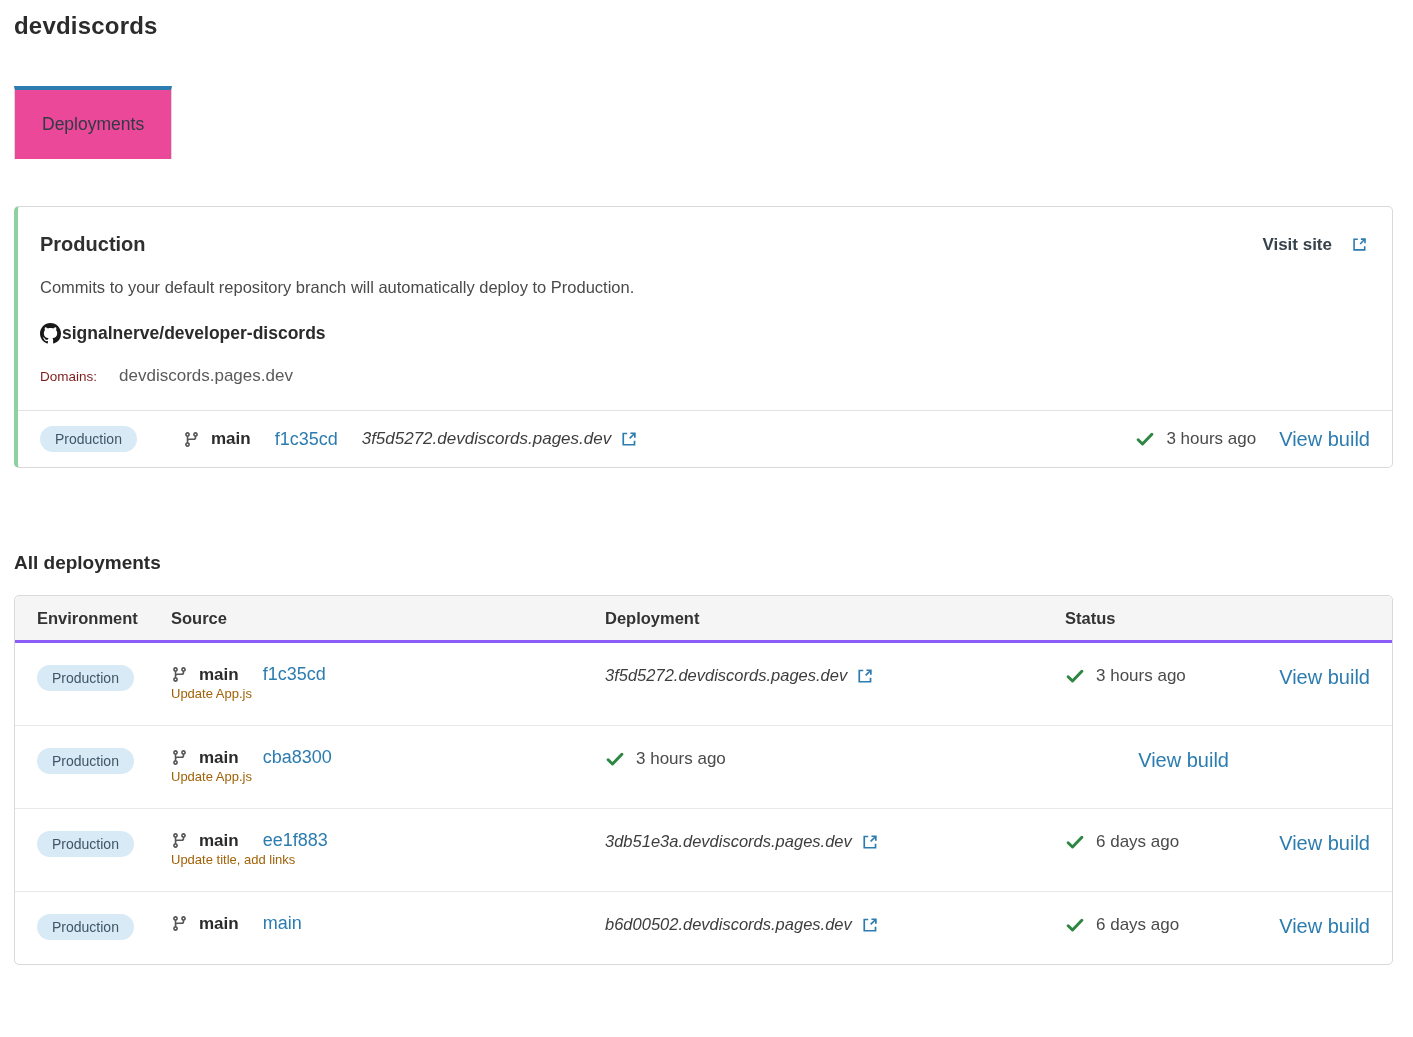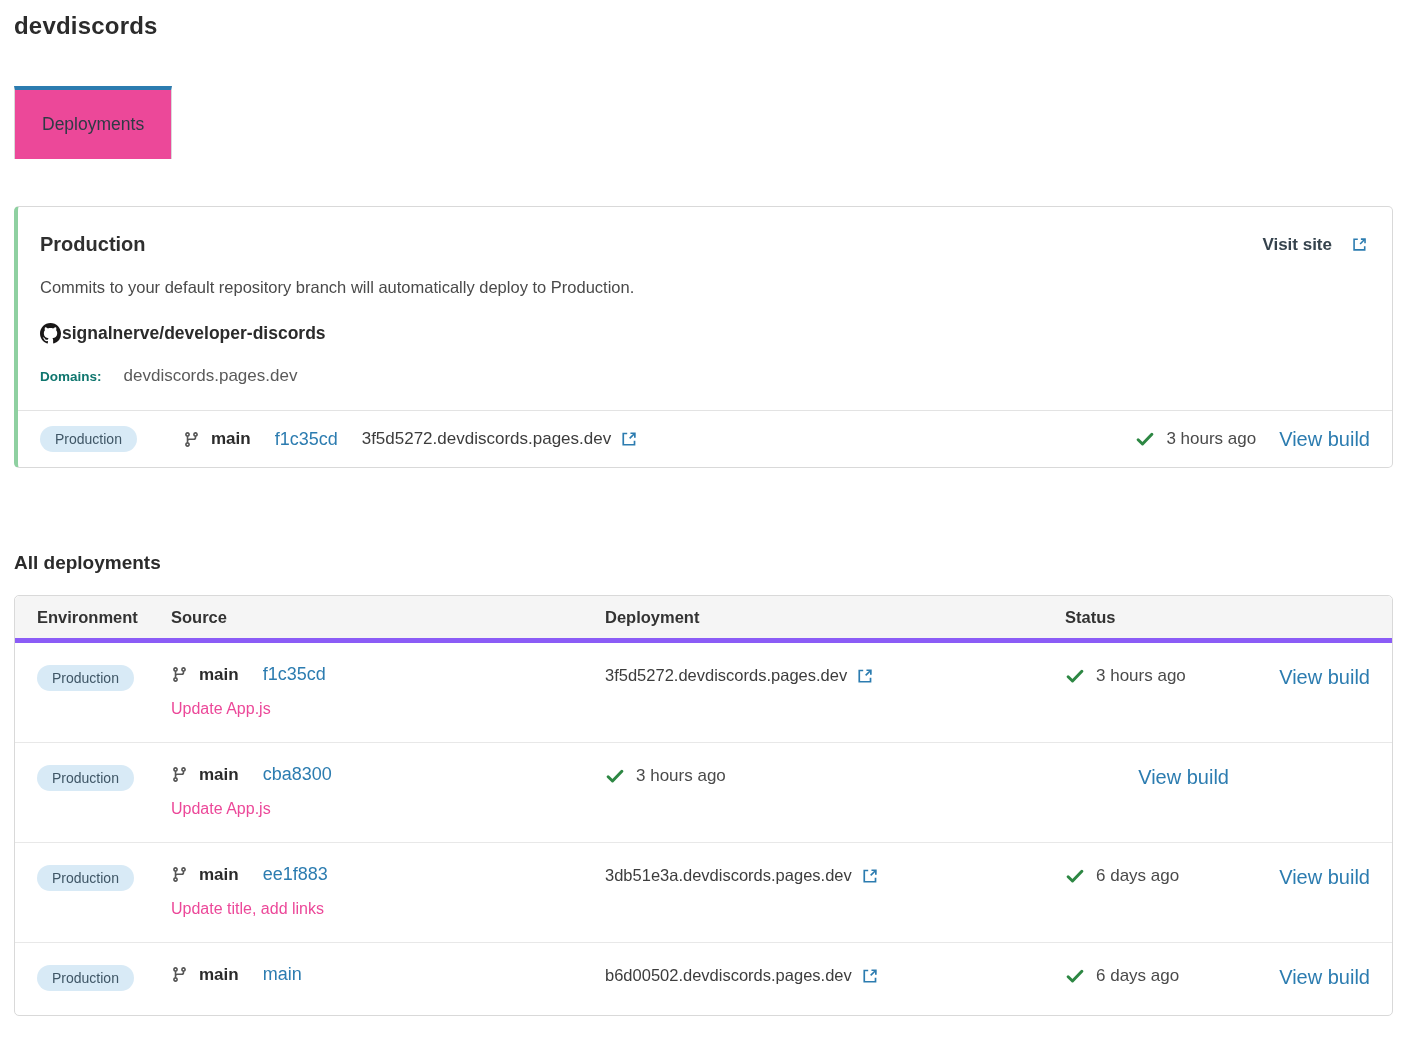--- a/index.html
+++ b/index.html
@@ -40,67 +40,67 @@
     background:#fff;
   }
   .prod-body { padding:26px 24px 24px 22px; }
   .prod-head-row { display:flex; align-items:center; justify-content:space-between; }
   .prod-title { font-size:20px; font-weight:600; color:#2f2f2f; }
   .visit-site { display:flex; align-items:center; gap:19px; font-size:17px; font-weight:600; color:#36434d; cursor:pointer; text-decoration:none; }
   .prod-desc { margin-top:22px; font-size:16.5px; color:#4a4a4a; }
   .repo-row { margin-top:26px; display:flex; align-items:center; gap:1px; cursor:pointer; }
   .repo-name { font-size:17.5px; font-weight:700; color:#2b2b2b; }
   .domains-row { margin-top:22px; display:flex; align-items:baseline; }
-  .domains-label { font-size:13.5px; font-weight:700; color:#0f766e; }
+  .domains-label { font-size:13.5px; font-weight:400; color:#7f1d1d; }
   .domains-value { font-size:17px; color:#5a5a5a; margin-left:22px; }
 
   .prod-footer {
     border-top:1px solid #e3e3e3;
     display:flex; align-items:center;
     height:57px; padding:0 22px;
   }
   .badge {
     display:inline-block; background:#d8eaf6; color:#3f5666;
     font-size:14px; padding:5px 15px; border-radius:15px; white-space:nowrap;
   }
   .branch-group { display:flex; align-items:center; gap:11px; margin-left:46px; }
   .branch-name { font-size:17px; font-weight:700; color:#2b2b2b; }
   .link { color:#2c7cb0; text-decoration:none; cursor:pointer; }
   .commit-link { font-size:18px; margin-left:24px; }
-  .dep-url { font-size:17px; color:#3d3d3d; margin-left:24px; }
+  .dep-url { font-size:17px; color:#3d3d3d; margin-left:24px;font-style:italic; }
   .ext-icon { margin-left:9px; cursor:pointer; display:inline-flex; }
   .footer-right { margin-left:auto; display:flex; align-items:center; }
   .time-text { font-size:17px; color:#4a4a4a; margin-left:11px; }
   .view-build { font-size:20px; margin-left:23px; }
 
   
   .all-dep-title { margin-top:84px; font-size:19px; font-weight:700; color:#2b2b2b; }
 
   .dep-table {
     margin-top:21px;
     border:1px solid #d9d9d9; border-radius:5px;
     background:#fff;
   }
   .thead, .trow {
     display:grid;
     grid-template-columns:134px 434px 460px 186px 1fr;
     padding-left:22px;
   }
   .thead {
     align-items:center; height:47px;
-    background:#f5f5f5; border-bottom:5px solid #8b5cf6;
+    background:#f5f5f5; border-bottom:3px solid #8b5cf6;
     border-radius:5px 5px 0 0;
     font-size:16.5px; font-weight:600; color:#333;
   }
   .trow { padding-top:21px; padding-bottom:24px; border-bottom:1px solid #e8e8e8; align-items:start; }
   .trow:last-child { border-bottom:none; }
   .cell-env { padding-top:1px; }
   .source-line { display:flex; align-items:center; gap:11px; }
   .source-line .commit-link { margin-left:13px; }
-  .commit-msg { margin-top:15px; font-size:16px; color:#ec4899; }
+  .commit-msg { margin-top:1px; font-size:13px; color:#a16207; }
   .cell-dep { display:flex; align-items:center; padding-top:2px; }
   .cell-dep .dep-url { margin-left:0; font-size:16.5px; }
   .cell-status { display:flex; align-items:center; padding-top:2px; }
   .cell-action { text-align:right; padding-right:22px; padding-top:2px; }
 
   svg { display:block; }
 </style>
 </head>
 <body>
 

